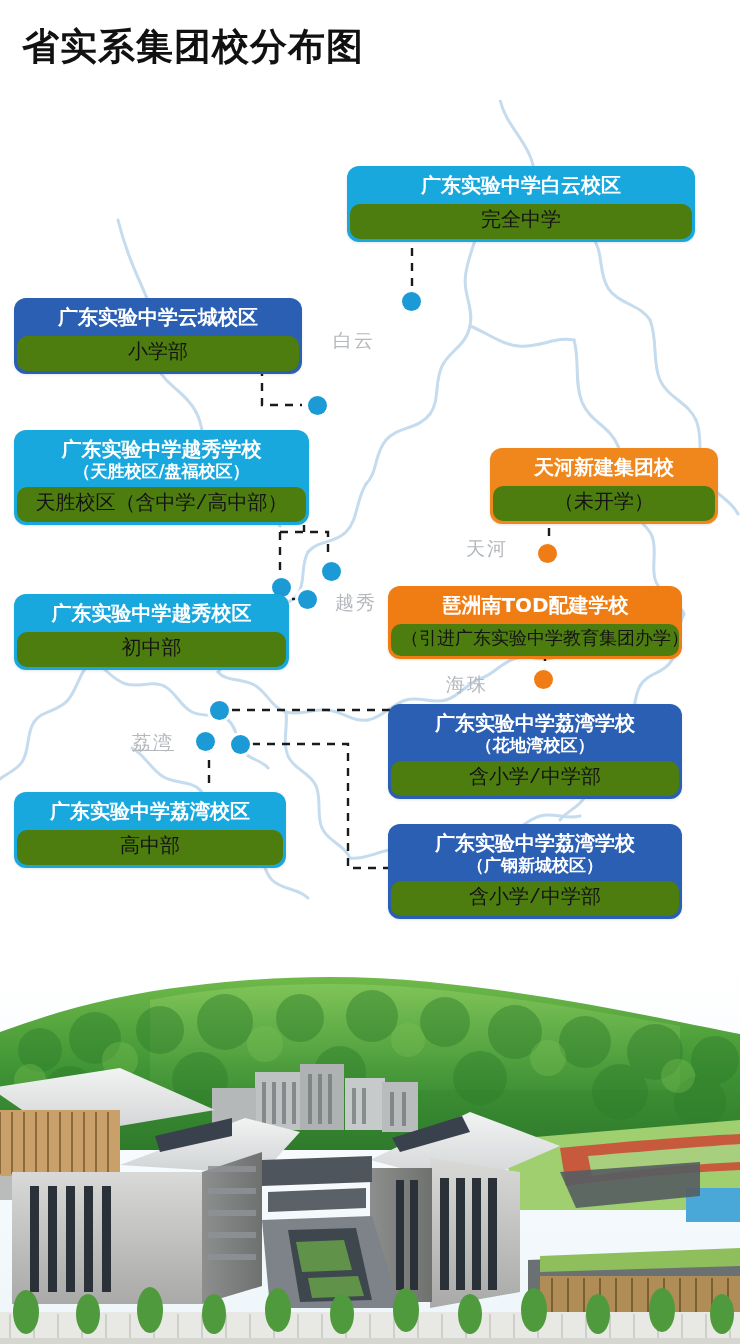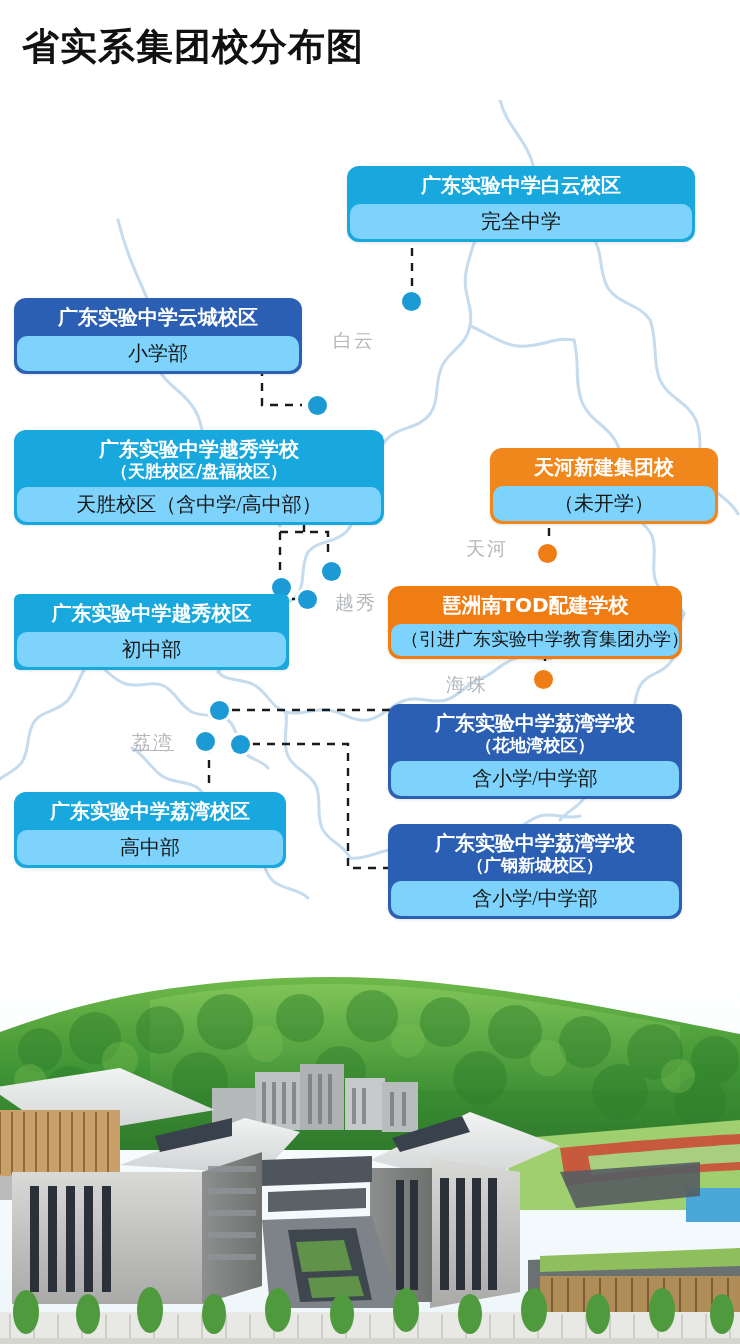--- a/index.html
+++ b/index.html
@@ -70,26 +70,26 @@
     color: #ffffff;
     font-weight: bold;
     font-family: "DejaVu Sans", "Liberation Sans", sans-serif;
     line-height: 1.18;
     padding: 5px 10px 6px 10px;
     white-space: nowrap;
   }
   .card .head .main { font-size: 20px; display: block; letter-spacing: 0px; }
   .card .head .sub  { font-size: 17px; display: block; margin-top: -1px; }
   .card .body {
-    background: #7dd3fc;
+    background: #4d7c0f;
     border-radius: 10px;
     text-align: center;
     color: #141414;
     font-size: 20px;
-    font-family: Liberation Serif, serif;
+    font-family: Liberation Mono, monospace;
     padding: 5px 10px 6px 10px;
     white-space: nowrap;
     line-height: 1.2;
   }
 
   
   .card.cyan   { background: #19a8de; }
   .card.navy   { background: #2a5fb4; }
   .card.orange { background: #f0871c; }
   .card.orange-deep { background: #f07d14; }
@@ -100,22 +100,22 @@
     left: 0; top: 960px;
     width: 740px; height: 384px;
     overflow: hidden;
     background: #cfe3ef;
   }
   .photo svg { display:block; }
 
   
   #card-baiyun     { left: 303px; top: 166px; width: 348px; margin-left: 44px; }
   #card-yuncheng   { left: 14px;  top: 298px; width: 288px; }
-  #card-yuexiu-sch { left: 14px;  top: 430px; width: 370px; }
-  #card-yuexiu-cam { left: 14px;  top: 594px; width: 275px; border-radius: 6px; }
+  #card-yuexiu-sch { left: 14px;  top: 430px; width: 295px; }
+  #card-yuexiu-cam { left: 14px;  top: 594px; width: 275px; }
   #card-liwan-cam  { left: 14px;  top: 792px; width: 272px; }
   #card-tianhe     { left: 490px; top: 448px; width: 228px; }
   #card-tod        { left: 388px; top: 586px; width: 294px; }
   #card-liwan-hdw  { left: 388px; top: 704px; width: 294px; }
   #card-liwan-ggxc { left: 388px; top: 824px; width: 294px; }
 </style>
 </head>
 <body>
 
 <div id="page">

